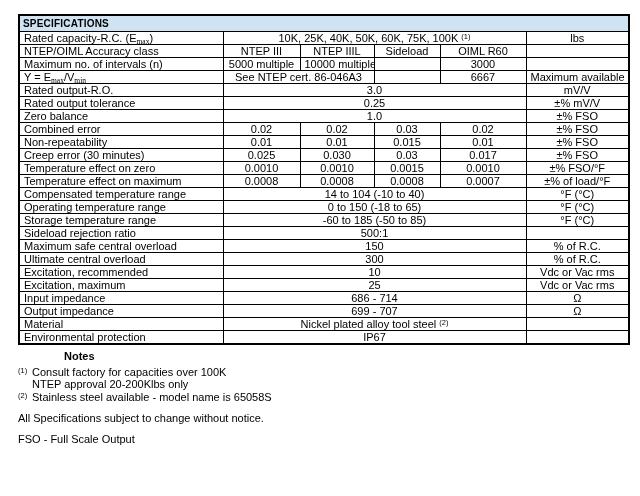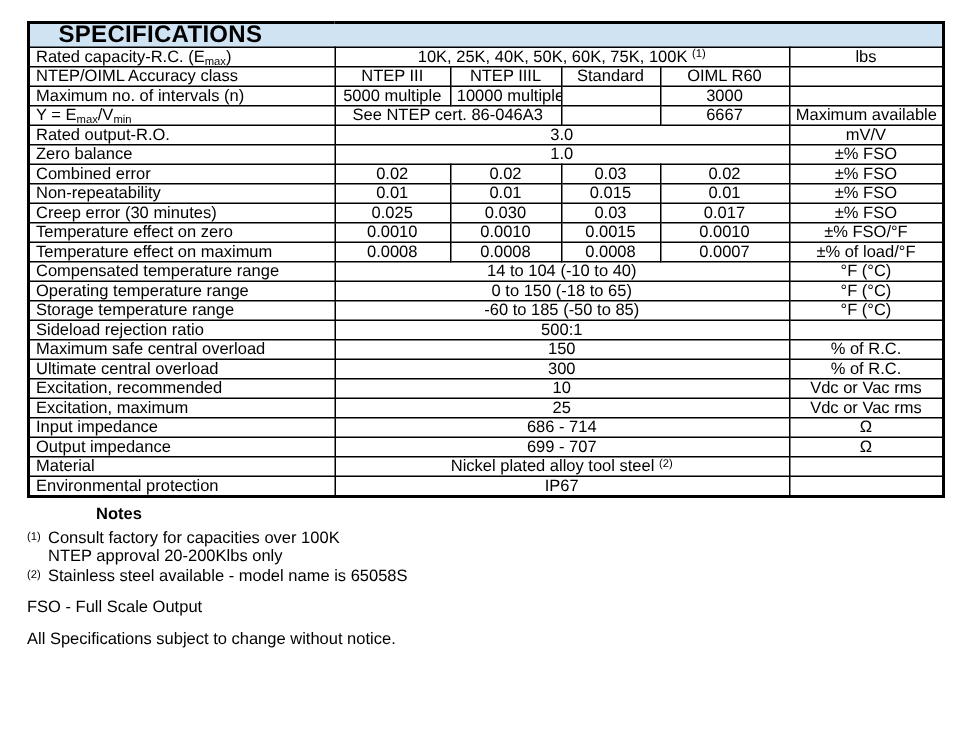--- a/index.html
+++ b/index.html
@@ -32,34 +32,34 @@
     height: 12px;
     padding: 0 4px;
     overflow: hidden;
     white-space: nowrap;
     vertical-align: middle;
   }
   .spec-table th { font-weight: bold; }
   th.title-cell {
     background: #cfe3f3;
     text-align: left;
-    font-size: 16px;
+    font-size: 10px;
     height: 15px;
     line-height: 15px;
-    padding-left: 19px;
+    padding-left: 3px;
     letter-spacing: 0.2px;
   }
   th.param-h, td.param { text-align: left; }
   th.center, td.val { text-align: center; }
   sub, sup {
     font-size: 7.5px;
     line-height: 0;
   }
   sup { vertical-align: 3px; }
-  sub { vertical-align: -2px; }
+  sub { vertical-align: -2px; font-family: Liberation Serif, serif; }
   .notes {
     font-size: 11px;
     margin-top: 5px;
     line-height: 12px;
   }
   .notes-heading {
     font-weight: bold;
     margin-bottom: 4px;
     padding-left: 46px;
   }
@@ -95,21 +95,21 @@
     <tbody id="rows">
         <tr>
           <td class="param">Rated capacity-R.C. (E<sub>max</sub>)</td>
           <td class="val" colspan="4">10K, 25K, 40K, 50K, 60K, 75K, 100K <sup>(1)</sup></td>
           <td class="val">lbs</td>
         </tr>
         <tr>
           <td class="param">NTEP/OIML Accuracy class</td>
           <td class="val">NTEP III</td>
           <td class="val">NTEP IIIL</td>
-          <td class="val">Standard</td>
+          <td class="val">Sideload</td>
           <td class="val">OIML R60</td>
           <td class="val">&nbsp;</td>
         </tr>
         <tr>
           <td class="param">Maximum no. of intervals (n)</td>
           <td class="val">5000 multiple</td>
           <td class="val">10000 multiple</td>
           <td class="val">&nbsp;</td>
           <td class="val">3000</td>
           <td class="val">&nbsp;</td>
@@ -118,20 +118,25 @@
           <td class="param">Y = E<sub>max</sub>/V<sub>min</sub></td>
           <td class="val" colspan="2">See NTEP cert. 86-046A3</td>
           <td class="val">&nbsp;</td>
           <td class="val">6667</td>
           <td class="val">Maximum available</td>
         </tr>
         <tr>
           <td class="param">Rated output-R.O.</td>
           <td class="val" colspan="4">3.0</td>
           <td class="val">mV/V</td>
+        </tr>
+        <tr>
+          <td class="param">Rated output tolerance</td>
+          <td class="val" colspan="4">0.25</td>
+          <td class="val">±% mV/V</td>
         </tr>
         <tr>
           <td class="param">Zero balance</td>
           <td class="val" colspan="4">1.0</td>
           <td class="val">±% FSO</td>
         </tr>
         <tr>
           <td class="param">Combined error</td>
           <td class="val">0.02</td>
           <td class="val">0.02</td>
@@ -244,17 +249,17 @@
             <div>NTEP approval 20-200Klbs only</div>
           </div>
         </div>
         <div class="note-item">
           <span class="note-marker">(2)</span>
           <div class="note-lines">
             <div>Stainless steel available - model name is 65058S</div>
           </div>
         </div>
       </div>
+    <div class="footnote">All Specifications subject to change without notice.</div>
     <div class="footnote">FSO - Full Scale Output</div>
-    <div class="footnote">All Specifications subject to change without notice.</div>
   </div>
 
 </div>
 
 </body></html>

